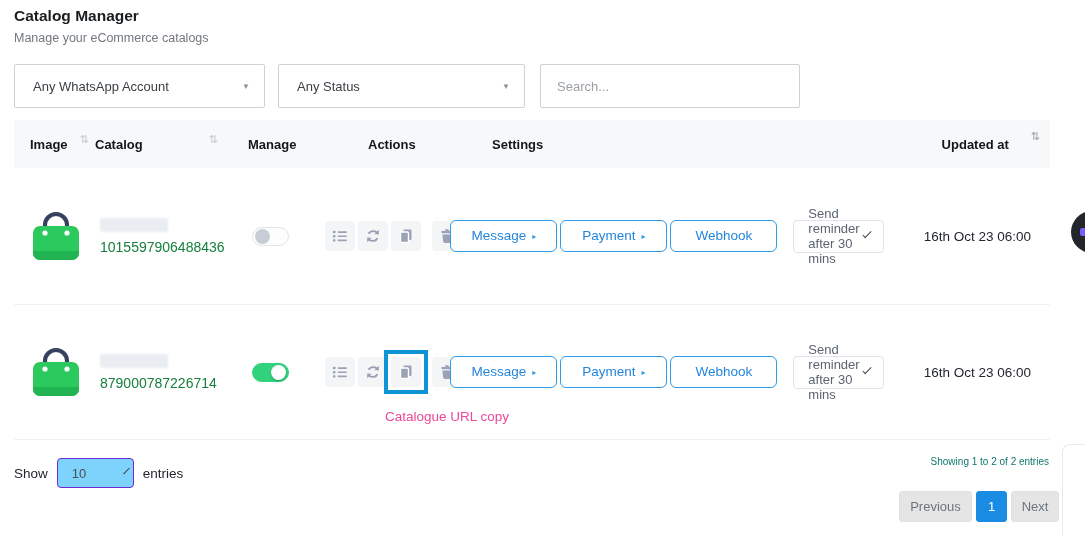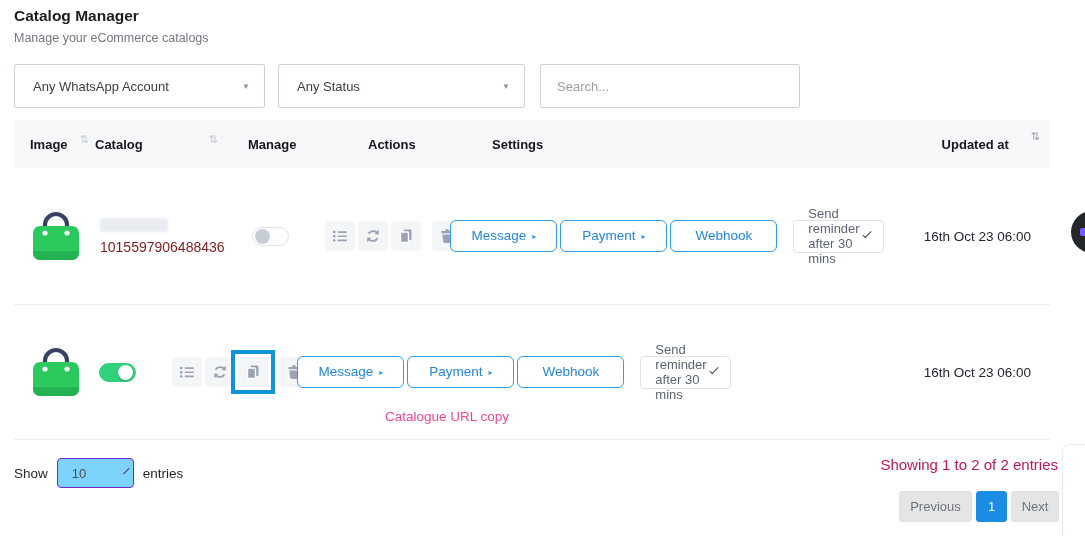--- a/index.html
+++ b/index.html
@@ -38,21 +38,21 @@
 
   
   .tbody{position:absolute;left:14px;top:168px;}
   .trow{position:relative;display:flex;align-items:center;box-sizing:border-box;
         padding:0 10px 0 16px;border-bottom:1px solid #edf0f5;width:1036px;}
   .row1{height:137px;}
   .row2{height:135px;}
   .c-image{width:65px;}
   .c-catalog{width:153px;}
   .redacted{width:68px;height:14px;background:#e9edf2;border-radius:2px;margin:0 0 7px 5px;filter:blur(1px);}
-  .cat-id{font-size:14px;color:#7f1d1d;padding-left:5px;}
+  .cat-id{font-size:14px;color:#15803d;padding-left:5px;}
   .c-public{width:70px;}
   .toggle{width:37px;height:19px;border-radius:10px;position:relative;margin-left:4px;cursor:pointer;box-sizing:border-box;}
   .toggle.off{background:#fdfdfe;border:1px solid #e1e5ea;}
   .toggle.on{background:#31d27c;border:1px solid #31d27c;}
   .knob{position:absolute;width:15px;height:15px;border-radius:50%;top:1px;}
   .toggle.off .knob{left:2px;background:#c7cdd6;}
   .toggle.on .knob{right:2px;background:#fff;box-shadow:0 1px 2px rgba(0,0,0,.25);}
   .c-actions{width:174px;display:flex;align-items:center;padding-left:7px;box-sizing:border-box;}
   .abtn{width:30px;height:30px;background:#f3f5f7;border:none;border-radius:4px;display:flex;
         align-items:center;justify-content:center;padding:0;cursor:pointer;}
@@ -76,21 +76,21 @@
         transform:rotate(45deg);margin-top:-5px;}
   .c-updated{flex:1;text-align:right;font-size:13.5px;color:#23272d;padding-right:9px;}
 
   
   .show-wrap{position:absolute;left:14px;top:458px;display:flex;align-items:center;
              font-size:13.5px;color:#23272d;}
   .psize{width:77px;height:30px;border:1px solid #6d28d9;border-radius:4px;display:flex;align-items:center;
          justify-content:space-between;padding:0 12px 0 14px;margin:0 9px;box-sizing:border-box;
          font-size:13px;color:#495057;cursor:pointer;background:#7dd3fc;gap:40px;}
   .psize .chev{width:7px;height:7px;margin-top:-4px;}
-  .summary{position:absolute;right:27px;top:456px;font-size:15px;color:#be185d;}
+  .summary{position:absolute;right:36px;top:456px;font-size:10px;color:#0f766e;}
   .pagination{position:absolute;left:899px;top:491px;display:flex;}
   .pg{height:31px;border:1px solid #dee2e6;background:#e5e5e5;color:#6c757d;font-size:13px;display:flex;
       align-items:center;justify-content:center;box-sizing:border-box;font-family:inherit;
       border-radius:3px;cursor:pointer;padding:0;}
   .pg-prev{width:73px;}
   .pg-cur{width:31px;background:#1b8ce3;border-color:#1b8ce3;color:#fff;margin:0 4px;}
   .pg-next{width:48px;}
 
   
   .panel-edge{position:absolute;left:1062px;top:444px;width:23px;height:92px;
@@ -224,20 +224,24 @@
     <div class="trow row2">
       <div class="c-image">
         <svg width="52" height="58" viewBox="0 0 52 58">
           <path d="M15 28v-8a11 11 0 0 1 22 0v8" fill="none" stroke="#36415f" stroke-width="4.2" stroke-linecap="round"></path>
           <rect x="3" y="21" width="46" height="34" rx="7" fill="#2bc95e"></rect>
           <path d="M3 46h46v2a7 7 0 0 1-7 7H10a7 7 0 0 1-7-7z" fill="#22b453"></path>
           <circle cx="15" cy="28" r="2.6" fill="#fff"></circle>
           <circle cx="37" cy="28" r="2.6" fill="#fff"></circle>
         </svg>
       </div>
+      <div class="c-catalog">
+        <div class="redacted"></div>
+        <div class="cat-id">879000787226714</div>
+      </div>
       <div class="c-public">
         <div class="toggle on">
             <div class="knob"></div>
           </div>
       </div>
       <div class="c-actions">
         <button class="abtn">
           <svg width="16" height="16" viewBox="0 0 16 16" fill="#9aa3b5">
             <rect x="1" y="2.8" width="2.4" height="2.4" rx="0.5"></rect>
               <rect x="5.6" y="3.2" width="9.4" height="1.7" rx="0.8"></rect>

